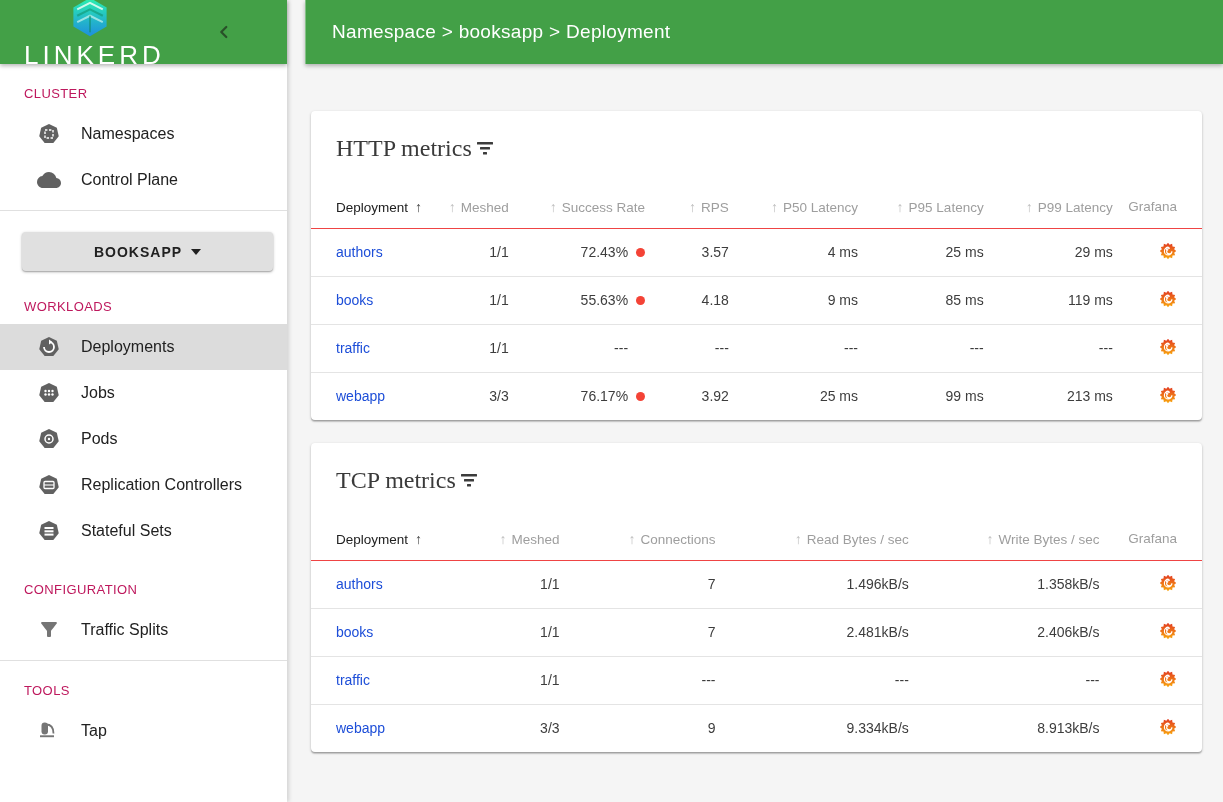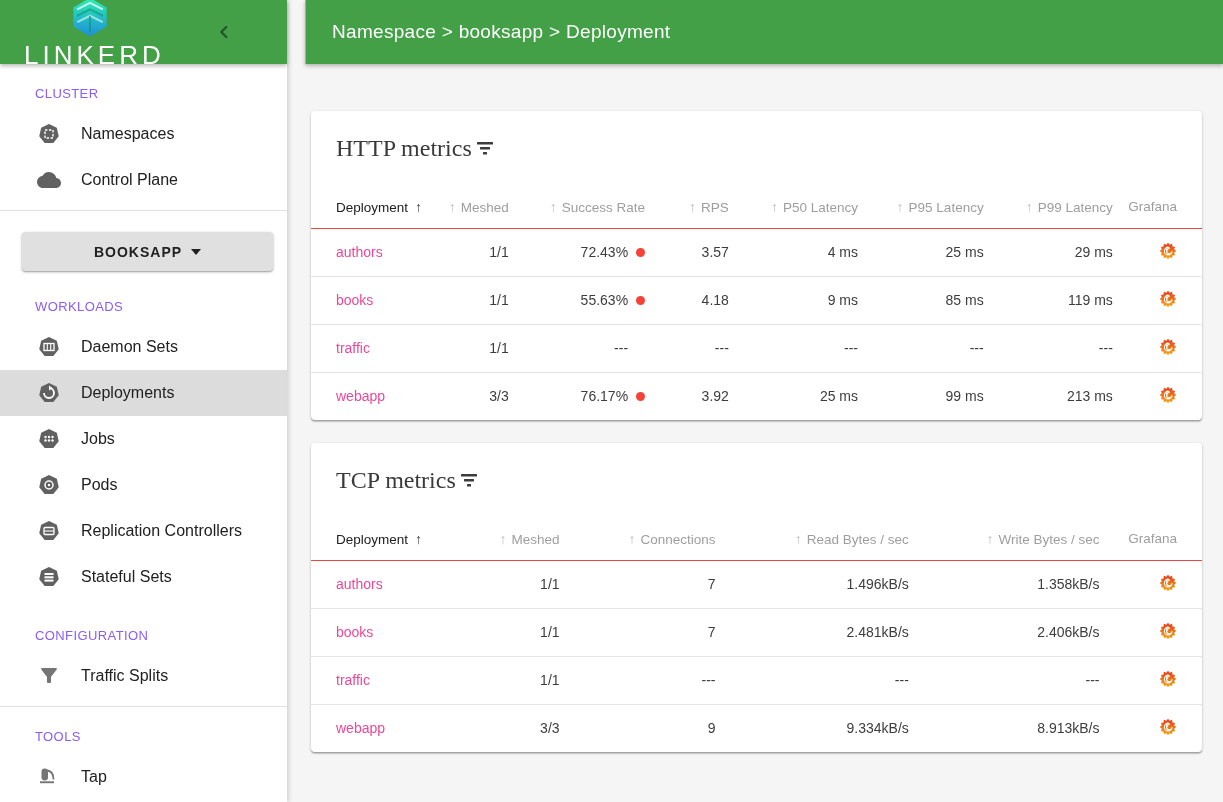--- a/index.html
+++ b/index.html
@@ -21,21 +21,21 @@
     background:#ffffff; z-index:6; box-shadow:2px 0 4px rgba(0,0,0,0.14);
   }
   .sidebar-logo {
     height:64px; background:#43a047; display:flex; align-items:center;
     padding-left:16px; box-shadow:0 2px 4px rgba(0,0,0,0.28);
   }
   .logo-link { display:flex; align-items:center; text-decoration:none; cursor:pointer;flex-direction:column; }
   .logo-text { color:#ffffff; font-size:26px; font-weight:500; letter-spacing:4px; margin-left:8px; }
   .collapse-btn { margin-left:auto; margin-right:52px; cursor:pointer; display:flex; align-items:center; }
 
-  .section-label { margin:22px 24px 10px 35px; font-size:13px; color:#8b5cf6; letter-spacing:0.4px; }
+  .section-label { margin:22px 24px 10px 24px; font-size:13px; color:#be185d; letter-spacing:0.4px; }
   .nav-item { height:46px; display:flex; align-items:center; padding-left:37px; cursor:pointer; }
   .nav-item.selected { background:#dcdcdc; }
   .nav-item .nav-icon { width:24px; height:24px; display:flex; }
   .nav-item .nav-label { margin-left:20px; font-size:16px; color:#212121; }
   .divider { height:1px; background:#e0e0e0; margin-top:7px; }
 
   .ns-btn-wrap { padding:21px 14px 0 22px; }
   .ns-button {
     width:100%; height:39px; background:#e0e0e0; border:none; border-radius:4px;
     box-shadow:0 1px 3px rgba(0,0,0,0.3), 0 1px 1px rgba(0,0,0,0.14);
@@ -60,21 +60,21 @@
   th.col-first { text-align:left; padding-left:25px; color:#212121; }
   th.col-grafana { padding-right:25px; cursor:default; }
   .sort-arrow { color:#bdbdbd; font-size:14px; margin-right:5px; }
   .sort-arrow.active { color:#424242; margin-right:0; margin-left:7px; font-weight:600; }
   thead tr { border-bottom:1px solid #ef4444; }
   tbody tr { border-bottom:1px solid #e4e4e4; }
   tbody tr:last-child { border-bottom:none; }
   td { height:48px; font-size:14px; color:#3d3d3d; text-align:right; white-space:nowrap; vertical-align:middle; }
   td.col-first { text-align:left; padding-left:25px; }
   td.col-grafana { padding-right:25px; }
-  td a.dep-link { color:#ec4899; text-decoration:none; cursor:pointer; }
+  td a.dep-link { color:#1d4ed8; text-decoration:none; cursor:pointer; }
   .dot { display:inline-block; width:9px; height:9px; border-radius:50%; background:#f44336; margin-left:8px; vertical-align:baseline; }
   .grafana-link { display:inline-flex; cursor:pointer; }
 </style>
 </head>
 <body>
 
 <svg width="0" height="0" style="position:absolute">
   <defs>
     <polygon id="hept" points="12,2 4.18,5.76 2.25,14.23 7.66,21.01 16.34,21.01 21.75,14.23 19.82,5.76" fill="#616161"></polygon>
     <linearGradient id="grafGrad" x1="0" y1="0" x2="0" y2="1">
@@ -148,31 +148,20 @@
 
     <div class="ns-btn-wrap">
       <button class="ns-button">
         <span>BOOKSAPP</span>
         <span class="caret-down"></span>
       </button>
     </div>
 
     <div class="section-label" style="margin-top:28px">WORKLOADS</div>
 
-    <div class="nav-item">
-      <span class="nav-icon">
-        <svg width="24" height="24" viewBox="0 0 24 24">
-            <use href="#hept"></use>
-            <rect x="7" y="8.5" width="10" height="7" fill="none" stroke="#fff" stroke-width="1.3"></rect>
-            <line x1="10.3" y1="8.5" x2="10.3" y2="15.5" stroke="#fff" stroke-width="1.1"></line>
-            <line x1="13.7" y1="8.5" x2="13.7" y2="15.5" stroke="#fff" stroke-width="1.1"></line>
-          </svg>
-      </span>
-      <span class="nav-label">Daemon Sets</span>
-    </div>
     <div class="nav-item selected">
       <span class="nav-icon">
         <svg width="24" height="24" viewBox="0 0 24 24">
             <use href="#hept"></use>
             <path d="M12 7 a5 5 0 1 1 -5 5" fill="none" stroke="#fff" stroke-width="1.8"></path>
             <polygon points="12,4.6 12,9.4 15.4,7" fill="#fff"></polygon>
           </svg>
       </span>
       <span class="nav-label">Deployments</span>
     </div>

